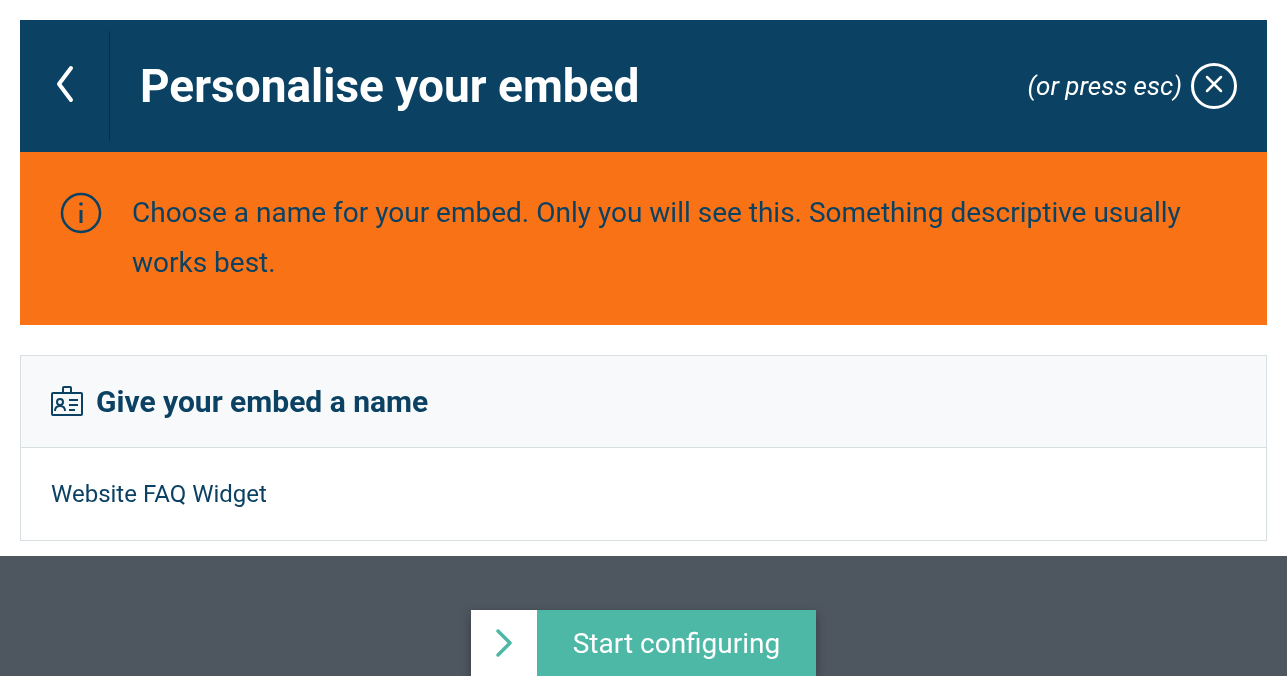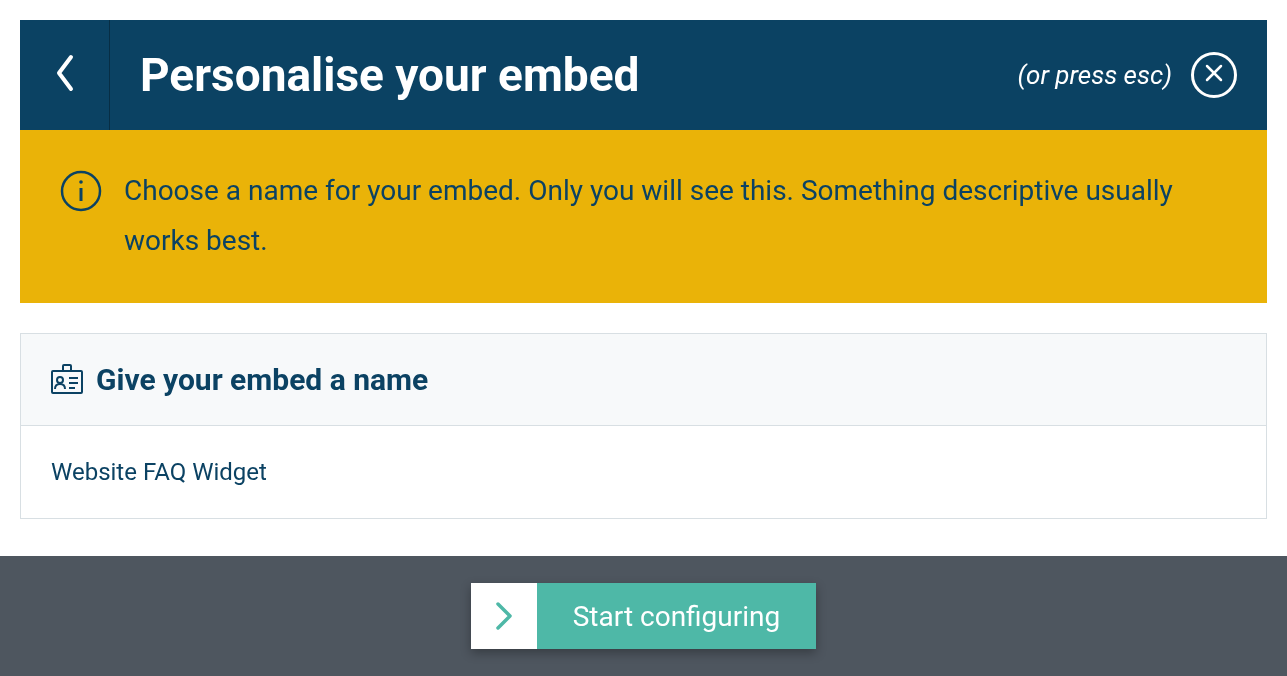--- a/index.html
+++ b/index.html
@@ -15,21 +15,21 @@
       height: 676px;
       position: relative;
     }
     
     .container {
       padding: 20px 20px 0 20px;
     }
     
     .header {
       background: #0b4263;
-      height: 110px;
+      height: 132px;
       display: flex;
       align-items: center;
       padding: 0 30px;
       position: relative;
     }
     
     .back-button {
       width: 90px;
       height: 110px;
       display: flex;
@@ -49,21 +49,21 @@
       color: #ffffff;
       font-size: 46px;
       font-weight: 700;
       margin-left: 30px;
     }
     
     .header-right {
       margin-left: auto;
       display: flex;
       align-items: center;
-      gap: 19px;
+      gap: 9px;
     }
     
     .esc-text {
       color: #ffffff;
       font-size: 26px;
       font-style: italic;
     }
     
     .close-button {
       width: 46px;
@@ -75,24 +75,24 @@
       justify-content: center;
       cursor: pointer;
     }
     
     .close-button svg {
       width: 18px;
       height: 18px;
     }
     
     .info-banner {
-      background: #eab308;
+      background: #f97316;
       padding: 36px 40px;
       display: flex;
-      gap: 22px;
+      gap: 30px;
       align-items: flex-start;
     }
     
     .info-icon {
       width: 42px;
       height: 42px;
       flex-shrink: 0;
       margin-top: 4px;
     }
     
@@ -144,21 +144,21 @@
     }
     
     .footer {
       position: absolute;
       bottom: 0;
       left: 0;
       right: 0;
       background: #4e565f;
       height: 120px;
       display: flex;
-      align-items: center;
+      align-items: flex-end;
       justify-content: center;
     }
     
     .start-button {
       display: flex;
       align-items: stretch;
       cursor: pointer;
       box-shadow: 0 4px 10px rgba(0,0,0,0.3);
       height: 66px;
     }

